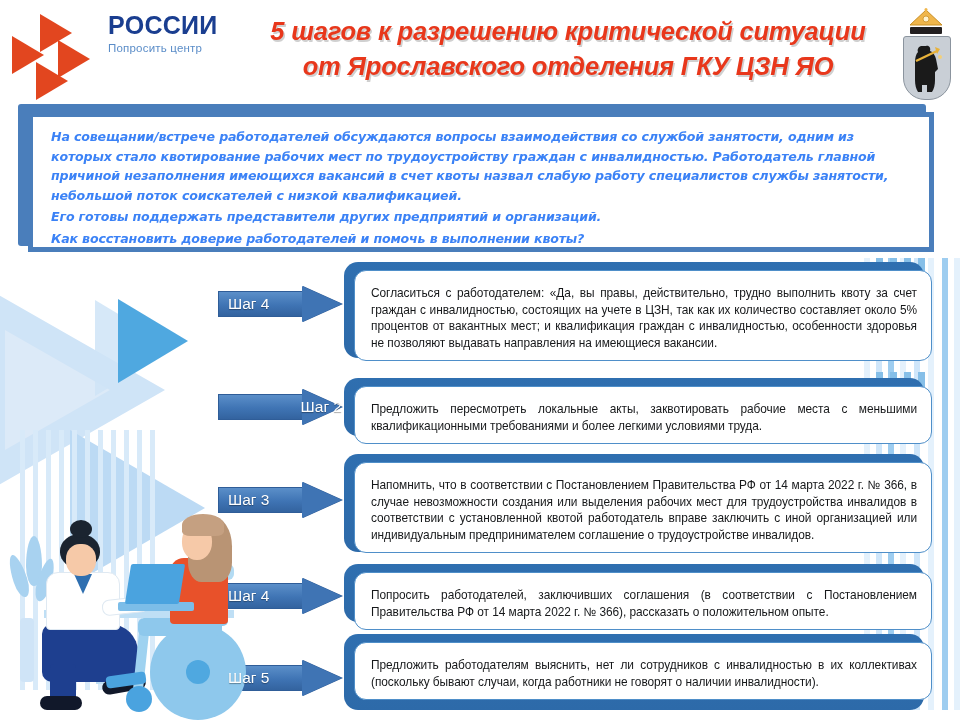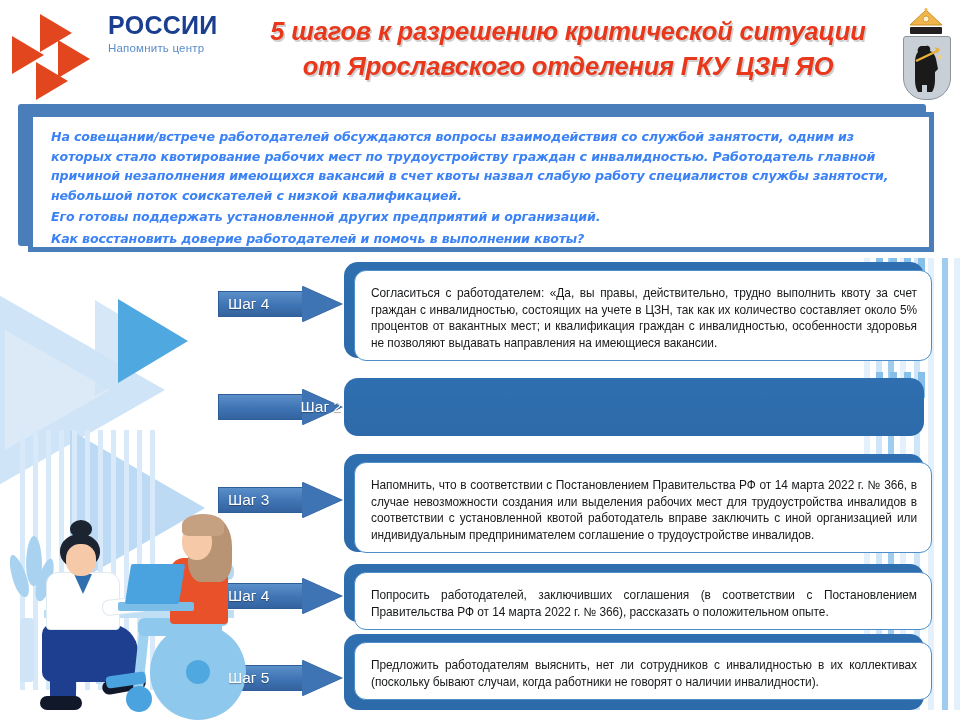--- a/index.html
+++ b/index.html
@@ -266,21 +266,21 @@
 
     <div class="logo">
       <div class="logo-marks">
         <span class="m m1"></span>
           <span class="m m2"></span>
           <span class="m m3"></span>
           <span class="m m4"></span>
       </div>
       <div class="logo-text">
         <div class="l2">РОССИИ</div>
-        <div class="l3">Напомнить центр</div>
+        <div class="l3">Попросить центр</div>
       </div>
     </div>
 
     <div class="title">
       <div>5 шагов к разрешению критической ситуации</div>
       <div>от Ярославского отделения ГКУ ЦЗН ЯО</div>
     </div>
 
     <div class="coa">
       <svg class="crown" viewBox="0 0 34 18" xmlns="http://www.w3.org/2000/svg">
@@ -296,21 +296,21 @@
           <path d="M31 10 l5 2 l-3 5 z" fill="#e8b23a"></path>
           <circle cx="36" cy="20" r="2" fill="#f3d07a"></circle>
         </svg>
       </div>
     </div>
   </div>
 
   <div class="intro-shadow"></div>
   <div class="intro">
     <p>На совещании/встрече работодателей обсуждаются вопросы взаимодействия со службой занятости, одним из которых стало квотирование рабочих мест по трудоустройству граждан с инвалидностью. Работодатель главной причиной незаполнения имеющихся вакансий в счет квоты назвал слабую работу специалистов службы занятости, небольшой поток соискателей с низкой квалификацией.</p>
-    <p class="q">Его готовы поддержать установленной других предприятий и организаций.</p>
+    <p class="q">Его готовы поддержать представители других предприятий и организаций.</p>
     <p class="q">Как восстановить доверие работодателей и помочь в выполнении квоты?</p>
   </div>
 
   <div class="steps">
 
     <div class="step" style="top:0px;">
       <div class="arrow" style="top:34px;">
         <div class="body"></div>
           <div class="head"></div>
         <span class="lbl">Шаг 4</span>
@@ -324,20 +324,23 @@
     </div>
 
     <div class="step" style="top:120px;">
       <div class="arrow" style="top:17px;justify-content:flex-end;">
         <div class="body"></div>
           <div class="head"></div>
         <span class="lbl">Шаг 2</span>
       </div>
       <div class="card-wrap" style="top:6px;height:58px;">
         <div class="card-shadow"></div>
+        <div class="card">
+          <p>Предложить пересмотреть локальные акты, заквотировать рабочие места с меньшими квалификационными требованиями и более легкими условиями труда.</p>
+        </div>
       </div>
     </div>
 
     <div class="step" style="top:196px;">
       <div class="arrow" style="top:34px;">
         <div class="body"></div>
           <div class="head"></div>
         <span class="lbl">Шаг 3</span>
       </div>
       <div class="card-wrap" style="top:6px;height:98px;">

